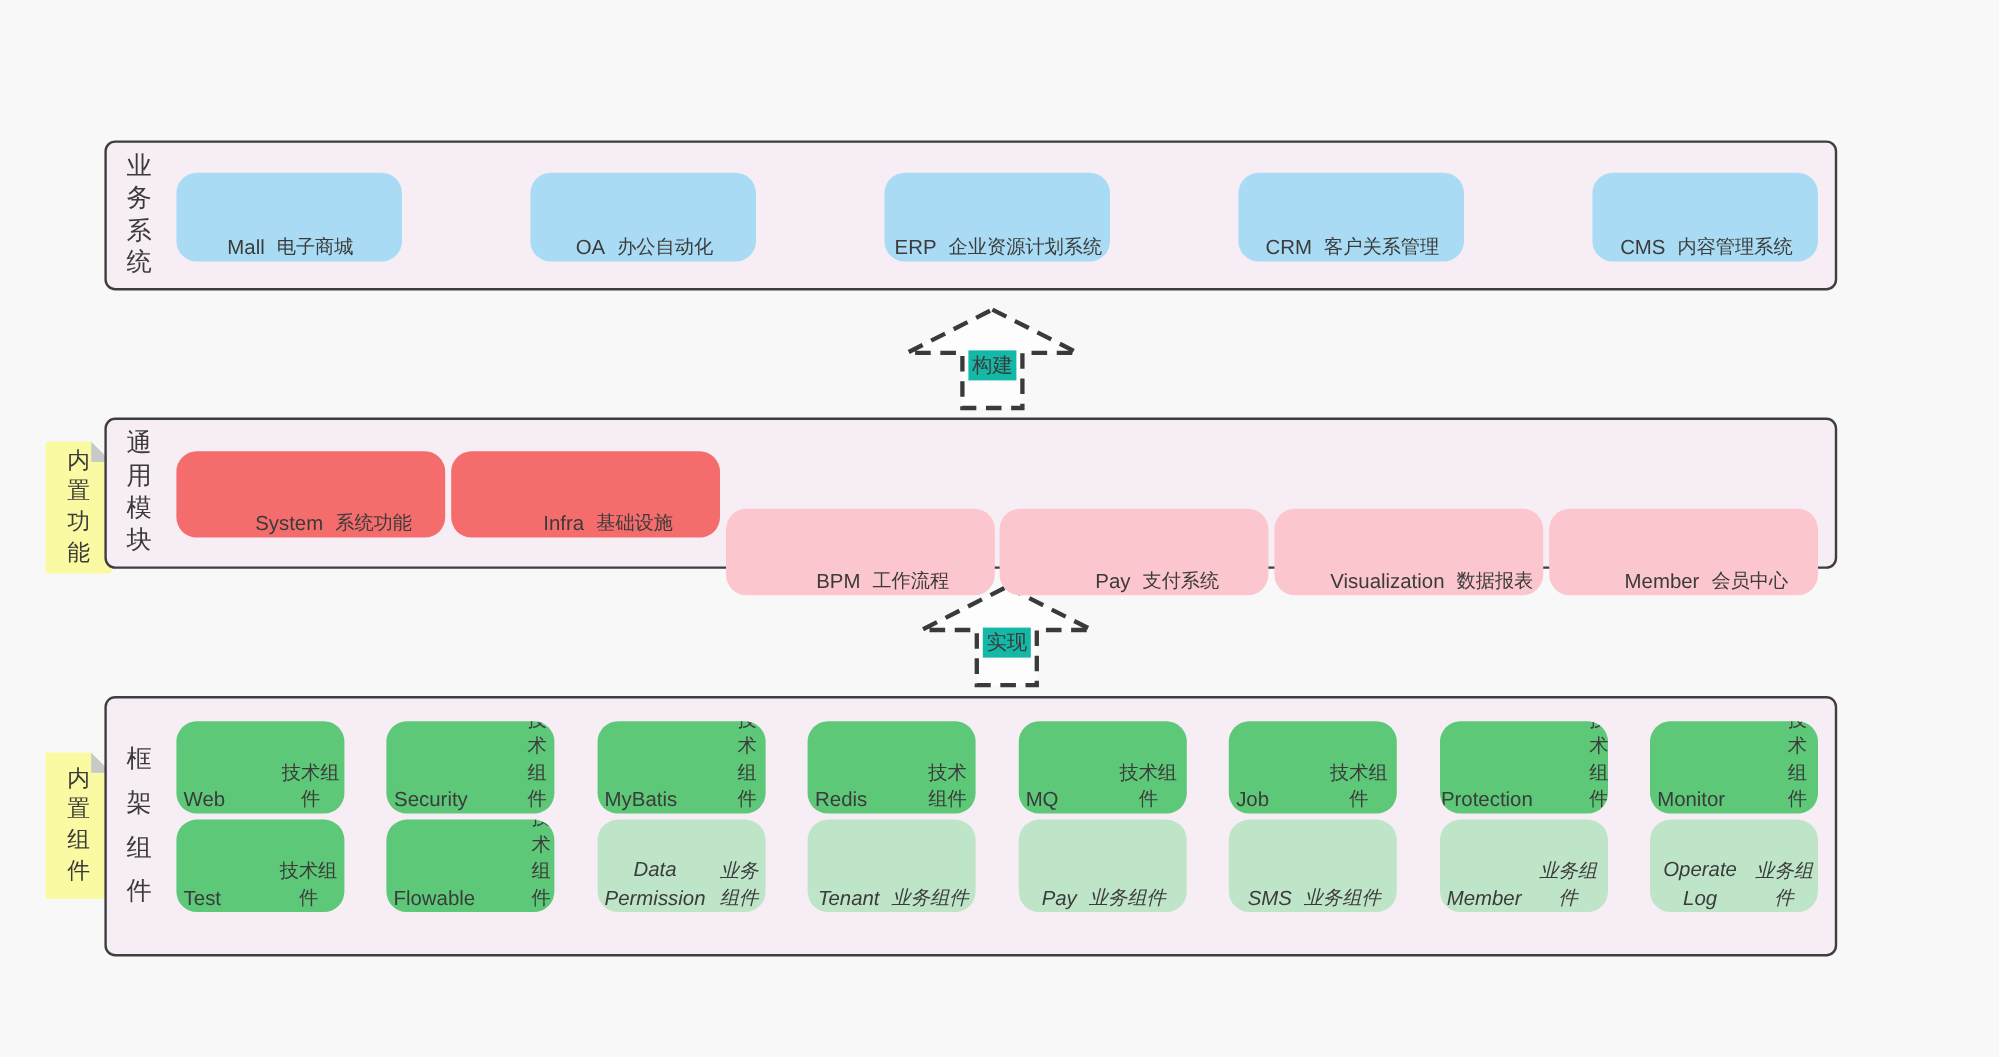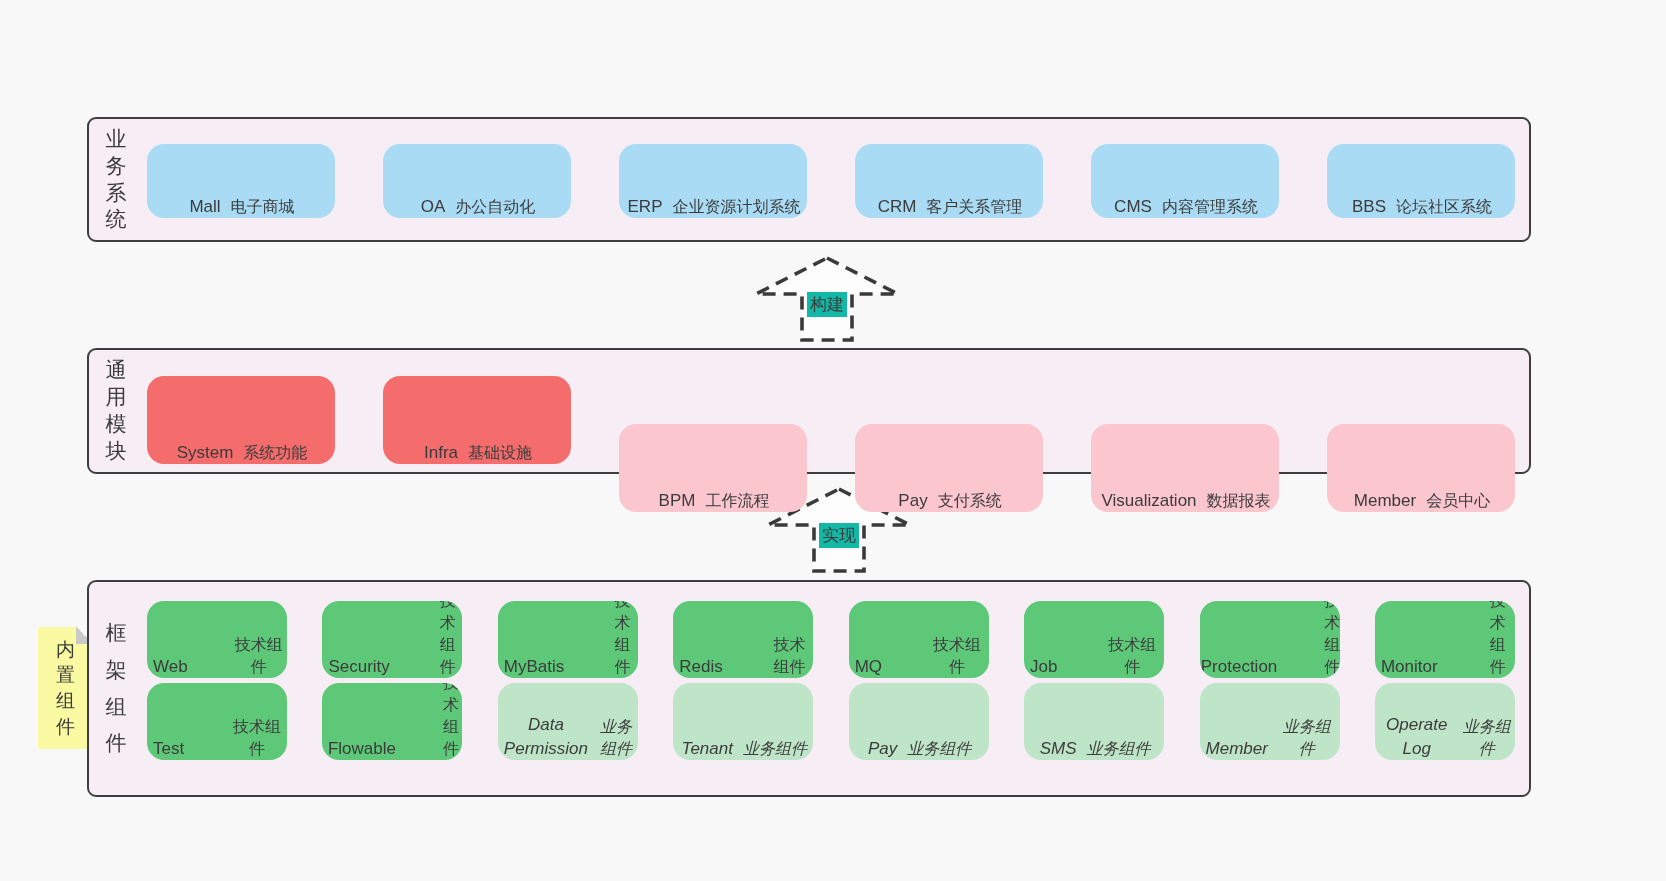--- a/index.html
+++ b/index.html
@@ -65,21 +65,21 @@
     display: flex;
     flex-direction: row;
     align-items: flex-end;
     justify-content: center;
     text-align: center;
     border-radius: 17px;
     overflow: hidden;
     line-height: 1.38;
   }
   .w188 { flex: 0 0 188px; height: 74px; }
-  .layer-2 .w188 { height: 88px; }
+  .layer-2 .w188 { height: 72px; padding-left: 36px; }
   .w140 { flex: 0 0 140px; height: 77px; }
   .box-title { font-size: 17px; padding: 0 6px; }
   .box-subtitle { font-size: 16px; padding: 0 4px; }
 
   .blue       { background: var(--blue, #a9dcf4); }
   .red        { background: var(--red, #f56c6c); }
   .pink       { background: var(--pink, #fbc6ce); margin-top: 48px; }
   .green      { background: var(--green, #5dc878); gap: 37px; }
   .lightgreen { background: var(--light-green, #bfe5c8); font-style: italic; }
 
@@ -132,20 +132,24 @@
     background: linear-gradient(225deg,
       var(--page-bg, #f8f8f8) 50%,
       var(--sticky-fold, #c9c9c9) 50%);
   }
 </style>
 </head>
 <body>
 
 <div class="stage">
 
+  <div class="sticky sticky-1">
+    <span>内置功能</span>
+    <i class="fold"></i>
+  </div>
   <div class="sticky sticky-2">
     <span>内置组件</span>
     <i class="fold"></i>
   </div>
 
   <div class="layer layer-1">
     <div class="vlabel">
       <span>业务系统</span>
     </div>
     <div class="boxes-zone">
@@ -169,24 +173,20 @@
           <div class="box w188 blue">
             <div class="box-title">CRM</div>
             <div class="box-subtitle">客户关系管理</div>
           </div>
 
           <div class="box w188 blue">
             <div class="box-title">CMS</div>
             <div class="box-subtitle">内容管理系统</div>
           </div>
 
-          <div class="box w188 blue">
-            <div class="box-title">BBS</div>
-            <div class="box-subtitle">论坛社区系统</div>
-          </div>
 
       </div>
     </div>
   </div>
 
   <div class="arrow arrow-1">
     <svg viewBox="0 0 148 88">
       <path d="M74 3 L145 39 L99 39 L99 85 L49 85 L49 39 L3 39 Z" fill="#fdfdfd" stroke="#3a3a3a" stroke-width="3.6" stroke-dasharray="13 8" stroke-linejoin="miter"></path>
     </svg>
     <div class="arrow-label">构建</div>

